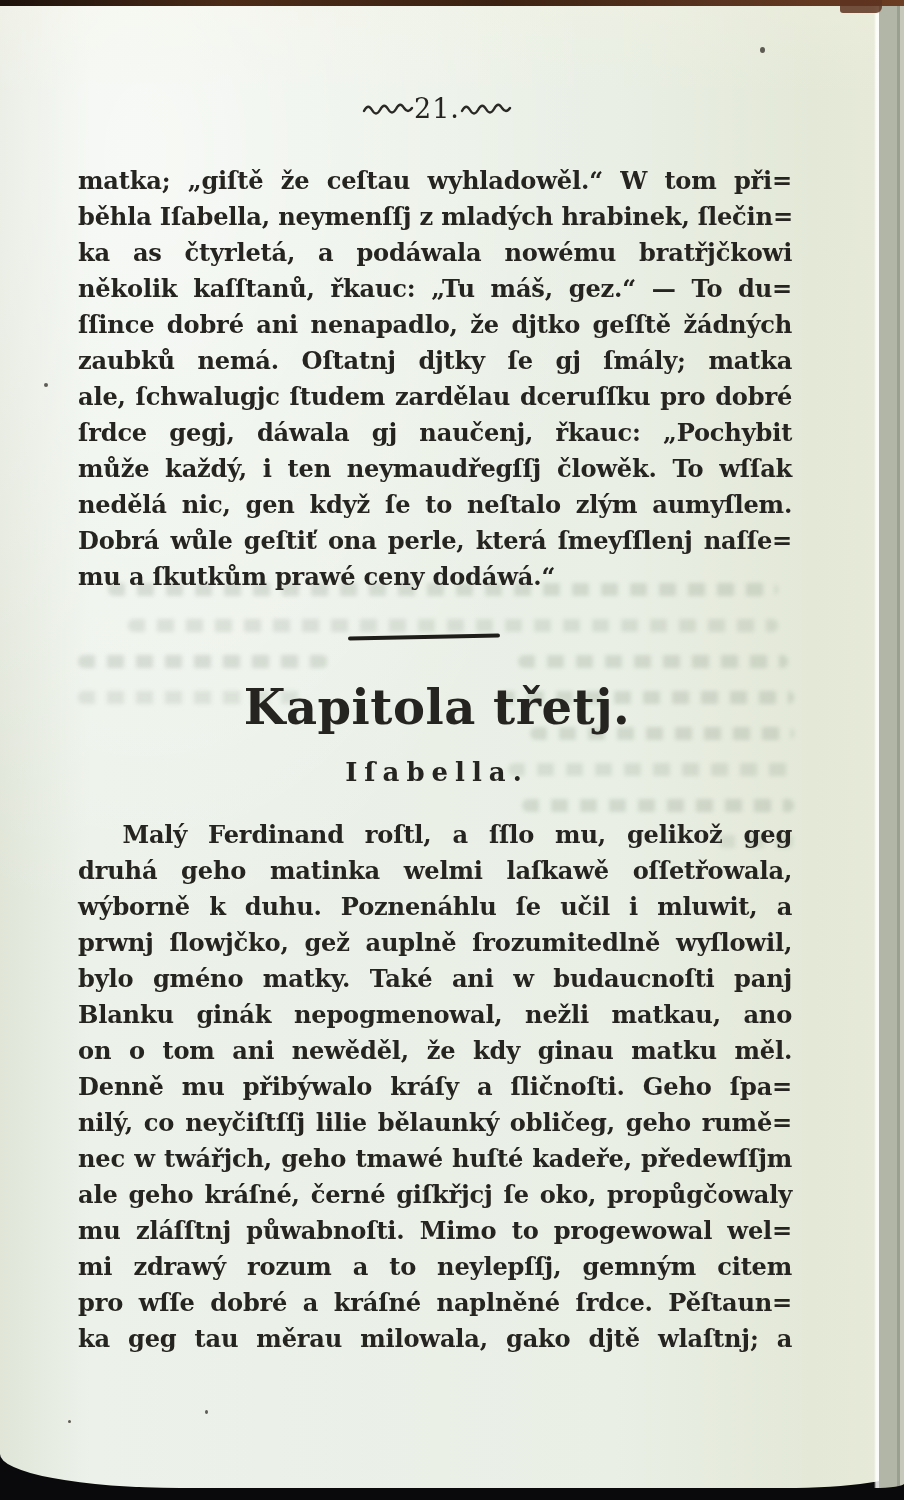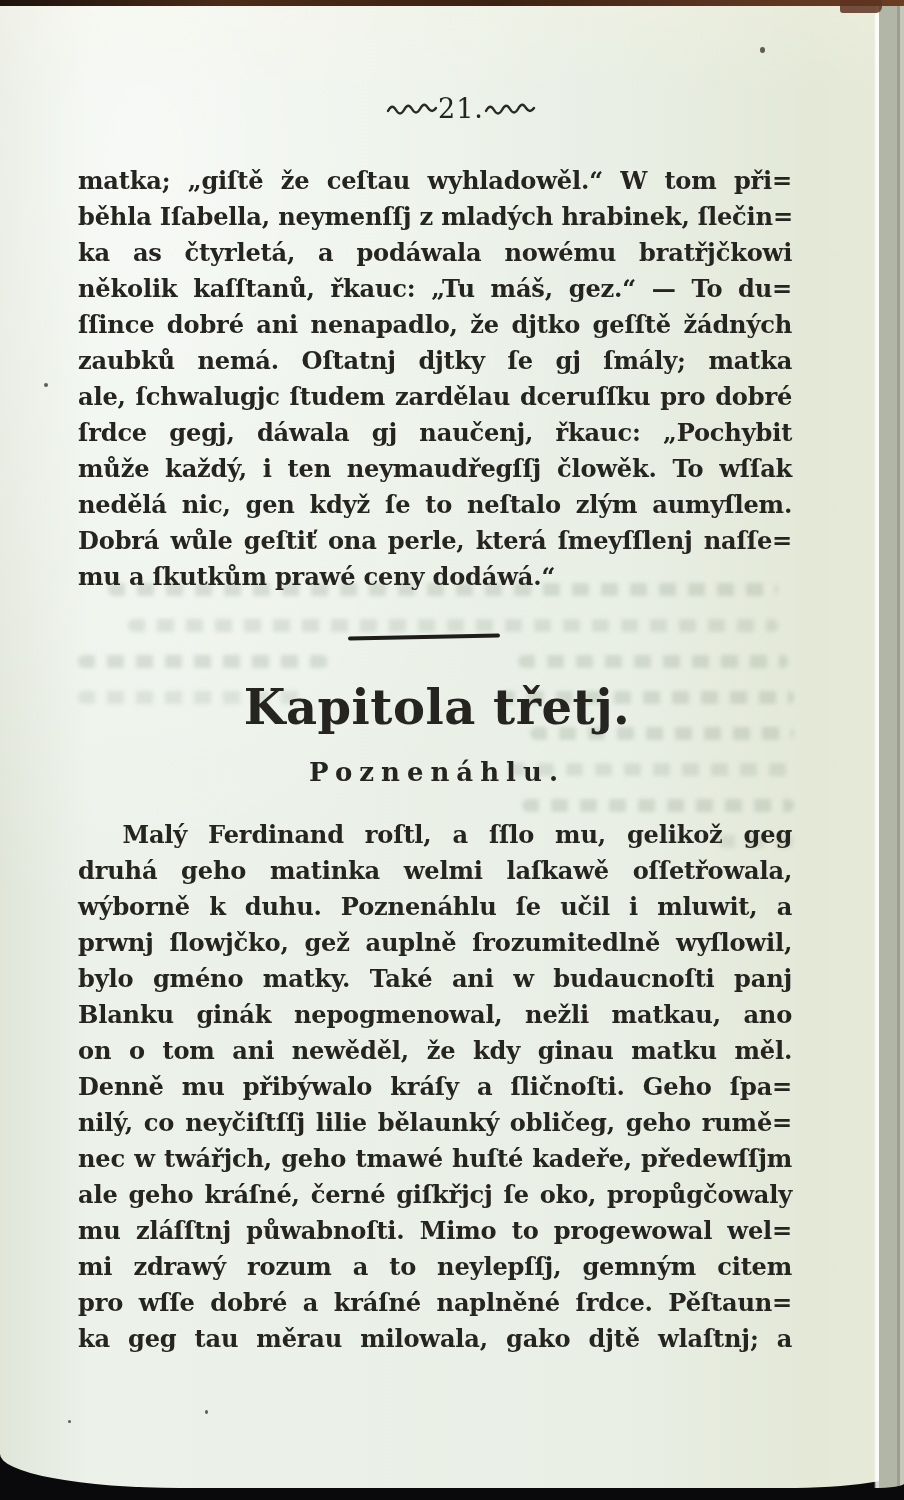--- a/index.html
+++ b/index.html
@@ -33,21 +33,21 @@
     position:absolute;top:0;right:0;bottom:0;width:30px;z-index:4;
     background:linear-gradient(90deg,
       rgba(0,0,0,0) 0px, rgba(255,255,255,.85) 2px 5px,
       #b2b6a7 5px 23px, #9aa08f 23px 26px, #c6c9ba 26px 30px);
     border-bottom-right-radius:120px 18px;
   }
   
   .ink{color:#262420;}
   .pagehead{
     position:absolute;top:88px;left:0;width:874px;z-index:3;
-    display:flex;justify-content:center;align-items:center;margin-left:24px;
+    display:flex;justify-content:center;align-items:center;
   }
   .pagenum{font-size:27px;font-weight:400;letter-spacing:1px;}
   .squiggle svg{display:block;}
   .para{
     position:absolute;left:78px;width:740px;z-index:3;
     font-size:25px;font-weight:700;line-height:36px;letter-spacing:-.2px;
     transform:scaleX(.965);transform-origin:left top;
   }
   .para .tline{text-align:justify;text-align-last:justify;white-space:nowrap;}
   .para.ragged .tline:last-child{text-align-last:left;}
@@ -123,21 +123,21 @@
       <div class="tline">může každý, i ten neymaudřegſſj člowěk.  To wſſak</div>
       <div class="tline">nedělá nic, gen když ſe to neſtalo zlým aumyſlem.</div>
       <div class="tline">Dobrá wůle geſtiť ona perle, která ſmeyſſlenj naſſe=</div>
       <div class="tline">mu a ſkutkům prawé ceny dodáwá.“</div>
     </div>
 
   <div class="divider"></div>
 
   <div class="chapterhead">Kapitola třetj.</div>
 
-  <div class="sectionhead">Poznenáhlu.</div>
+  <div class="sectionhead">Iſabella.</div>
 
   <div class="para p2 indent">
       <div class="tline">Malý Ferdinand roſtl, a ſſlo mu, gelikož geg</div>
       <div class="tline">druhá geho matinka welmi laſkawě oſſetřowala,</div>
       <div class="tline">wýborně k duhu.  Poznenáhlu ſe učil i mluwit, a</div>
       <div class="tline">prwnj ſlowjčko, gež auplně ſrozumitedlně wyſlowil,</div>
       <div class="tline">bylo gméno matky.  Také ani w budaucnoſti panj</div>
       <div class="tline">Blanku ginák nepogmenowal, nežli matkau, ano</div>
       <div class="tline">on o tom ani newěděl, že kdy ginau matku měl.</div>
       <div class="tline">Denně mu přibýwalo kráſy a ſličnoſti.  Geho ſpa=</div>

